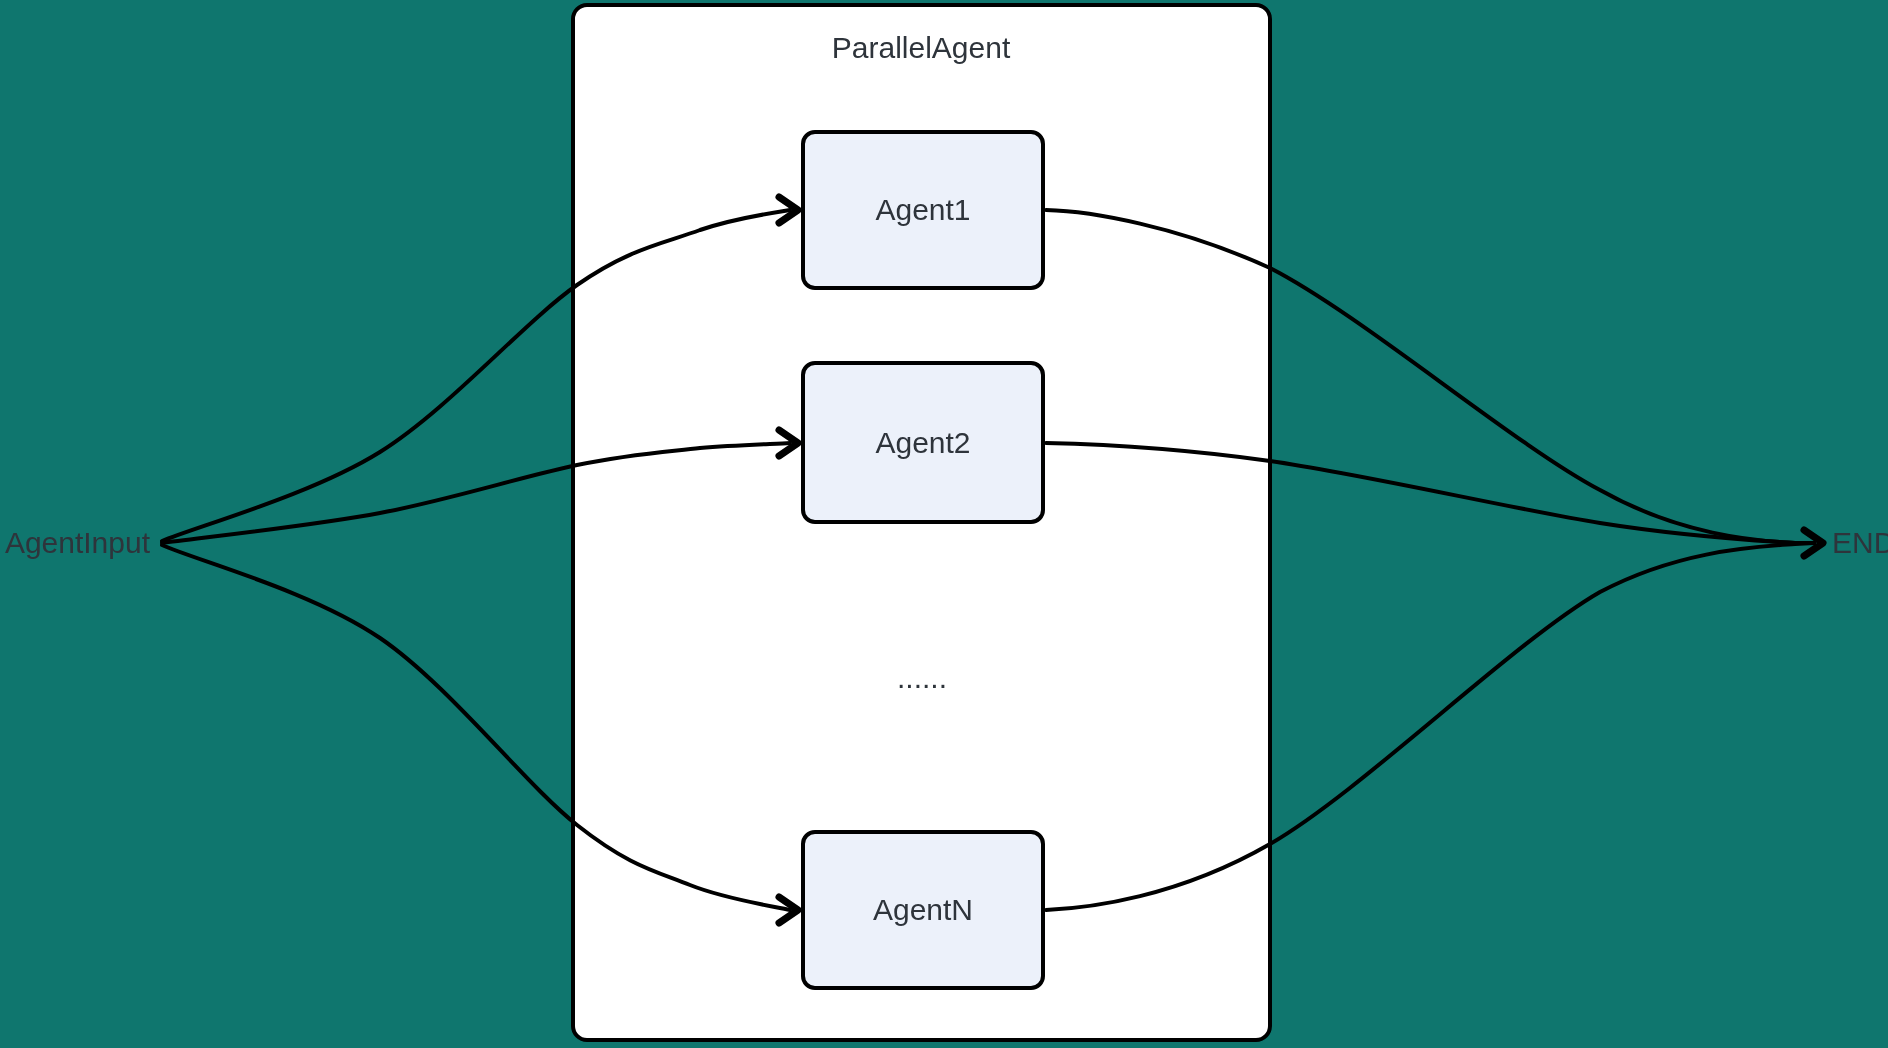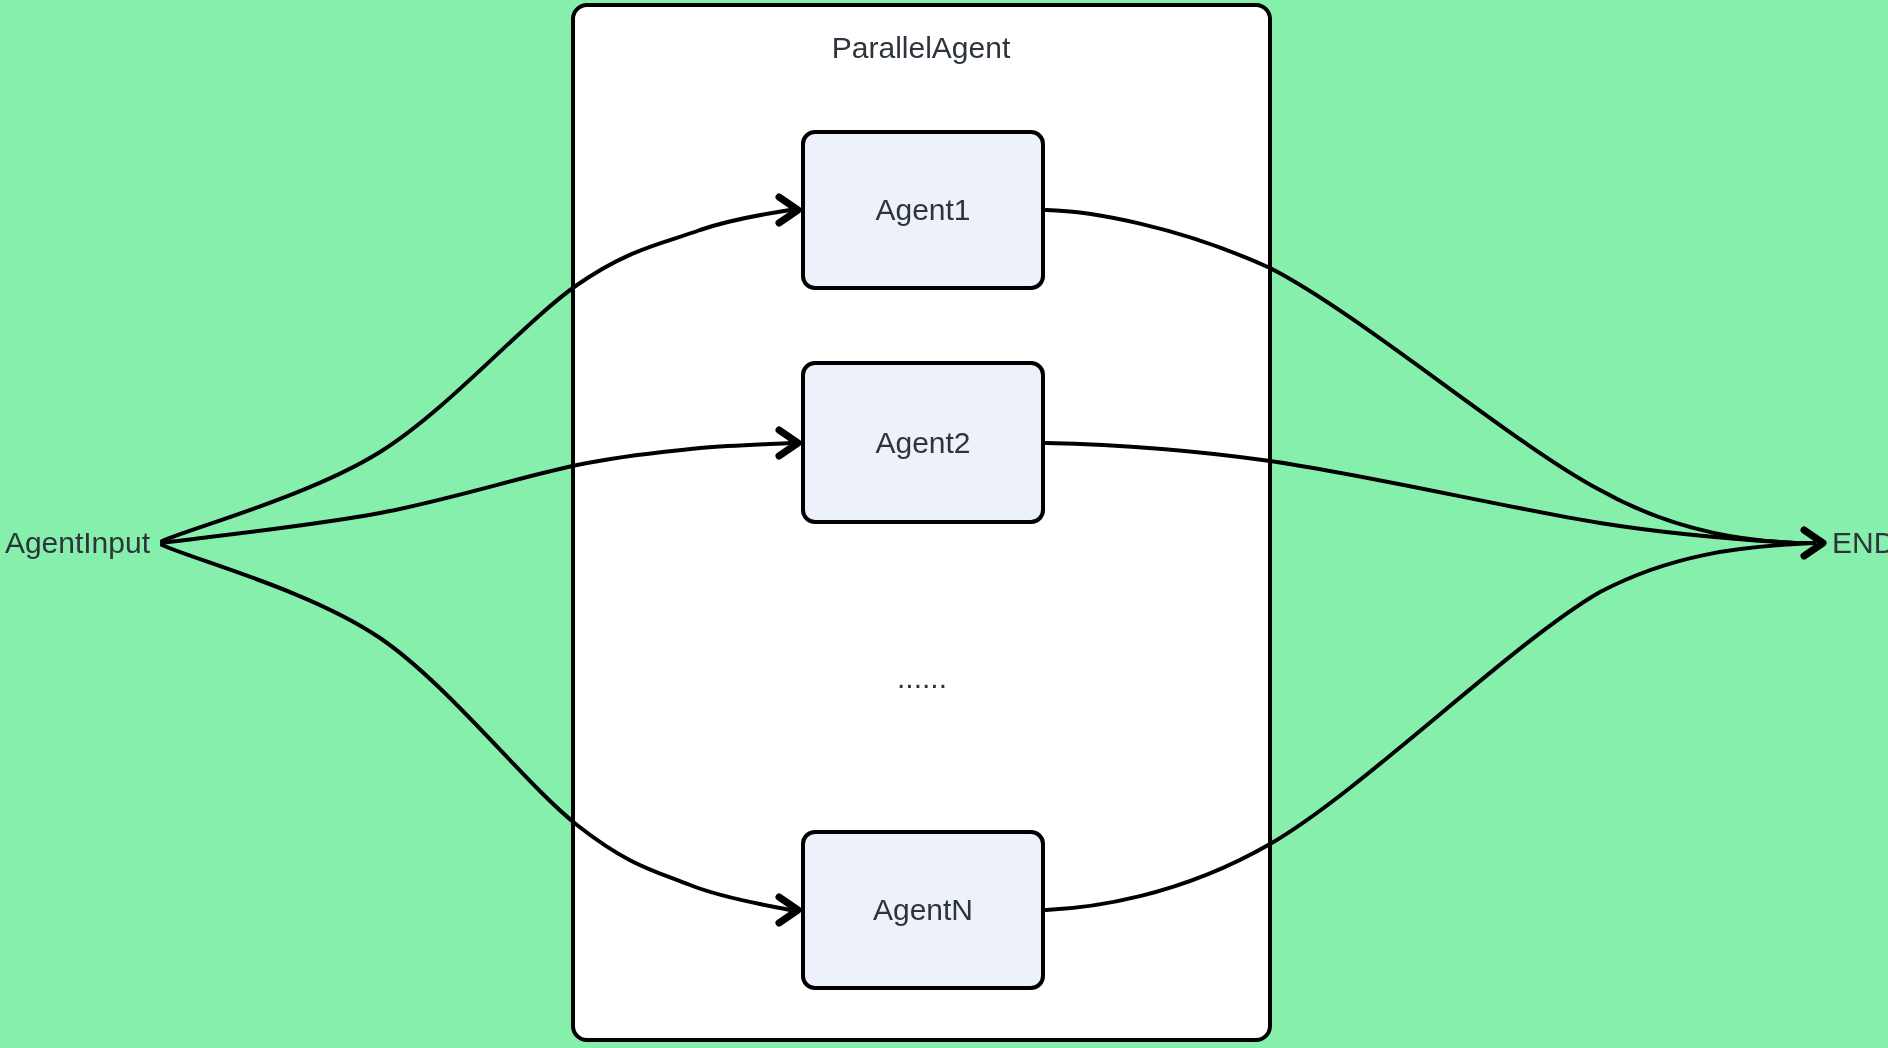--- a/index.html
+++ b/index.html
@@ -7,21 +7,21 @@
     padding: 0;
     background: #ffffff;
     width: 1888px;
     height: 1048px;
     overflow: hidden;
   }
   .stage {
     position: relative;
     width: 1888px;
     height: 1048px;
-    background: #86efac;
+    background: #0f766e;
   }
   svg { display: block; }
   .cluster-box {
     fill: #ffffff;
     stroke: #000000;
     stroke-width: 4;
   }
   .node-box {
     stroke: #000000;
     stroke-width: 4;

